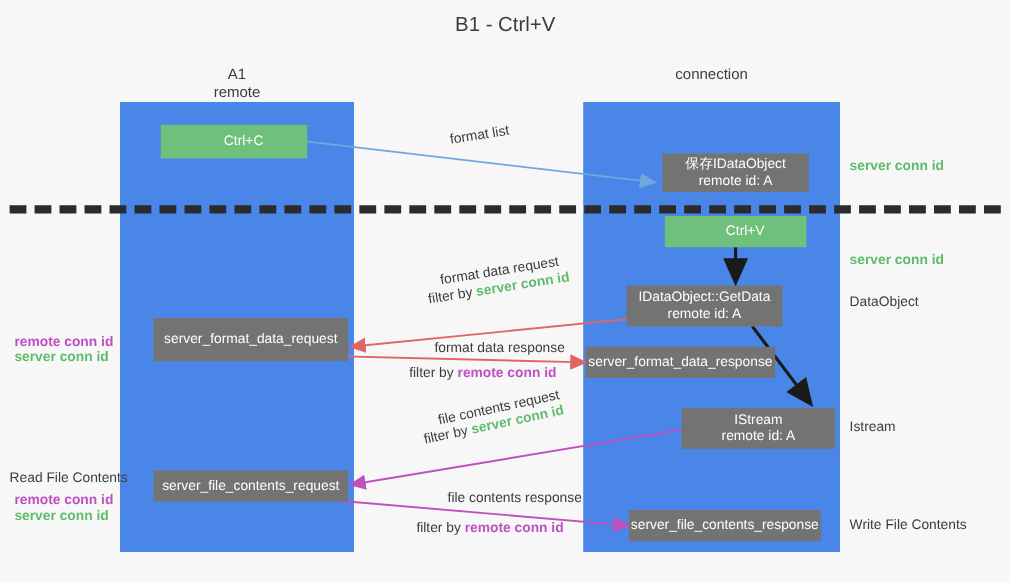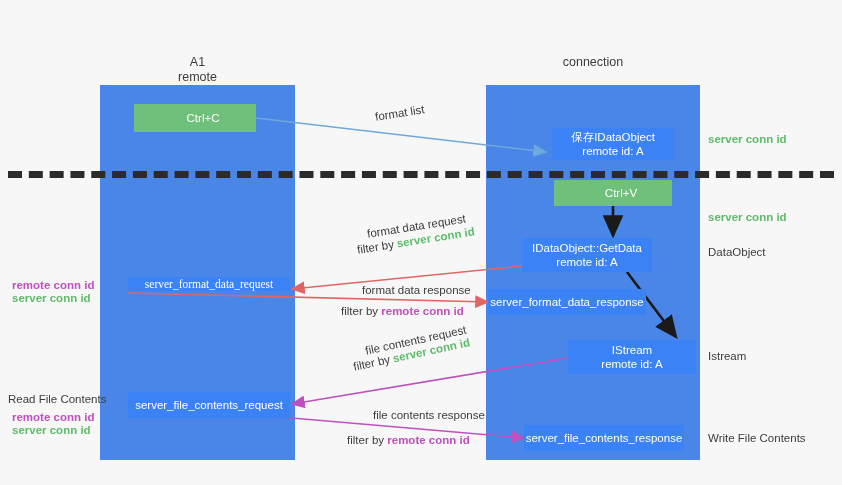--- a/index.html
+++ b/index.html
@@ -34,21 +34,21 @@
 
   .node{
     position:absolute;
     display:flex;flex-direction:column;align-items:center;justify-content:center;
     text-align:center;color:#ffffff;font-size:11.5px;line-height:14px;
     box-sizing:border-box;padding:3px 6px;
   }
   .node.green{background:#6aa84f;background:#6fbf73;}
   .node.green{background:#6aa84f;}
   .green{background:#6fc07a !important;padding-left:22px;}
-  .orange{background:#3b82f6;}
+  .orange{background:#737373;}
 
   .side-label{
     position:absolute;font-size:11.5px;line-height:14px;
   }
   .green-txt{color:#5fbb6b;font-weight:bold;}
   .magenta-txt{color:#c04fc0;font-weight:bold;}
   .dark-txt{color:#3c3c3c;}
 
   .edge-label{
     position:absolute;font-size:11.5px;line-height:15px;color:#3c3c3c;
@@ -62,20 +62,21 @@
     position:absolute;left:8px;top:171px;width:826px;height:0;
     border-top:7px dashed #2b2b2b;
   }
 </style>
 </head>
 <body>
 
 <div id="canvas">
 
   <div class="title">
+    <div>B1 - Ctrl+V</div>
   </div>
 
   <div class="lane-head" id="head-a">
     <div>A1</div>
     <div>remote</div>
   </div>
   <div class="lane-head" id="head-b">
     <div>connection</div>
   </div>
 
@@ -129,21 +130,21 @@
   <div class="node orange" style="left:522px;top:238px;width:130px;height:34px;">
     <span>IDataObject::GetData</span>
     <span>remote id: A</span>
   </div>
 
   <div class="node orange" style="left:568px;top:340px;width:128px;height:34px;">
     <span>IStream</span>
     <span>remote id: A</span>
   </div>
 
-  <div class="node orange" style="left:128px;top:277px;width:162px;height:14px;font-family:Liberation Serif, serif;">
+  <div class="node orange" style="left:128px;top:265px;width:162px;height:36px;">
     <span>server_format_data_request</span>
   </div>
 
   <div class="node orange" style="left:488px;top:289px;width:158px;height:26px;">
     <span>server_format_data_response</span>
   </div>
 
   <div class="node orange" style="left:128px;top:392px;width:162px;height:26px;">
     <span>server_file_contents_request</span>
   </div>

